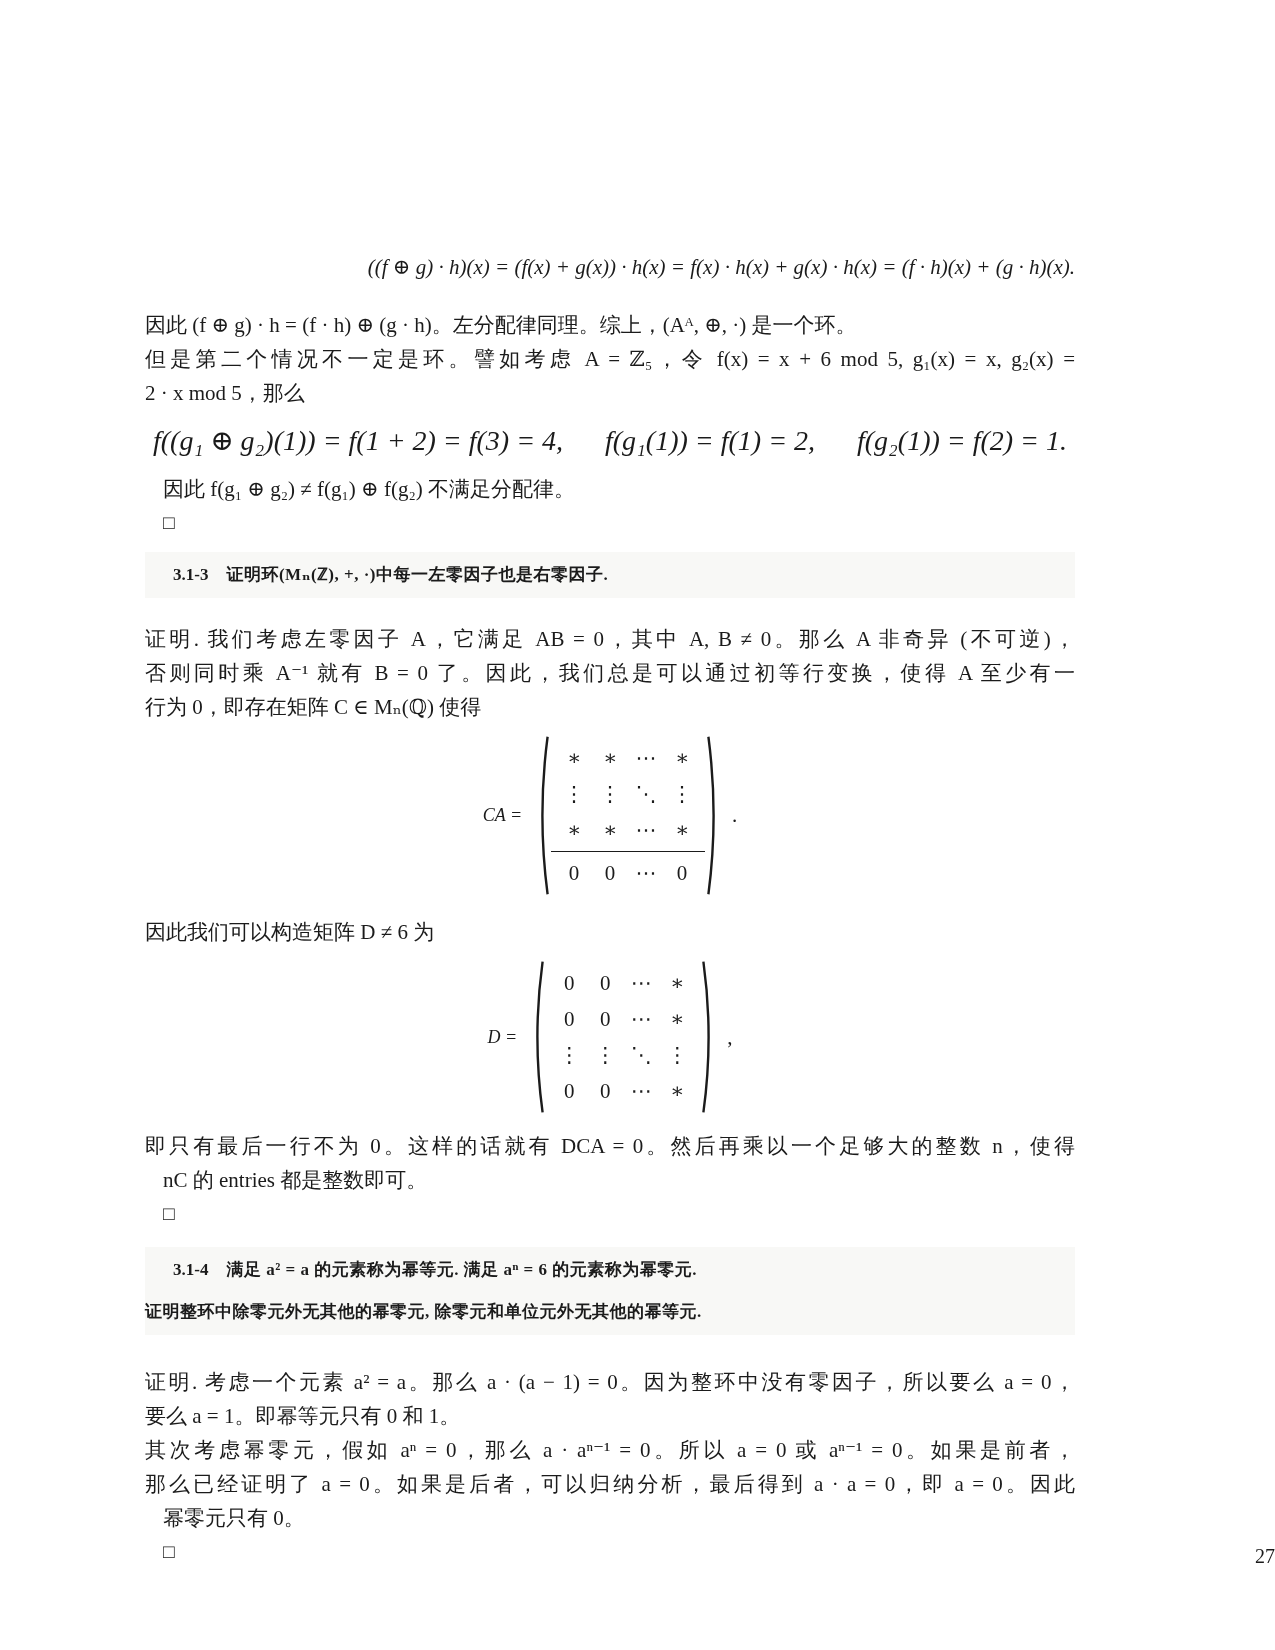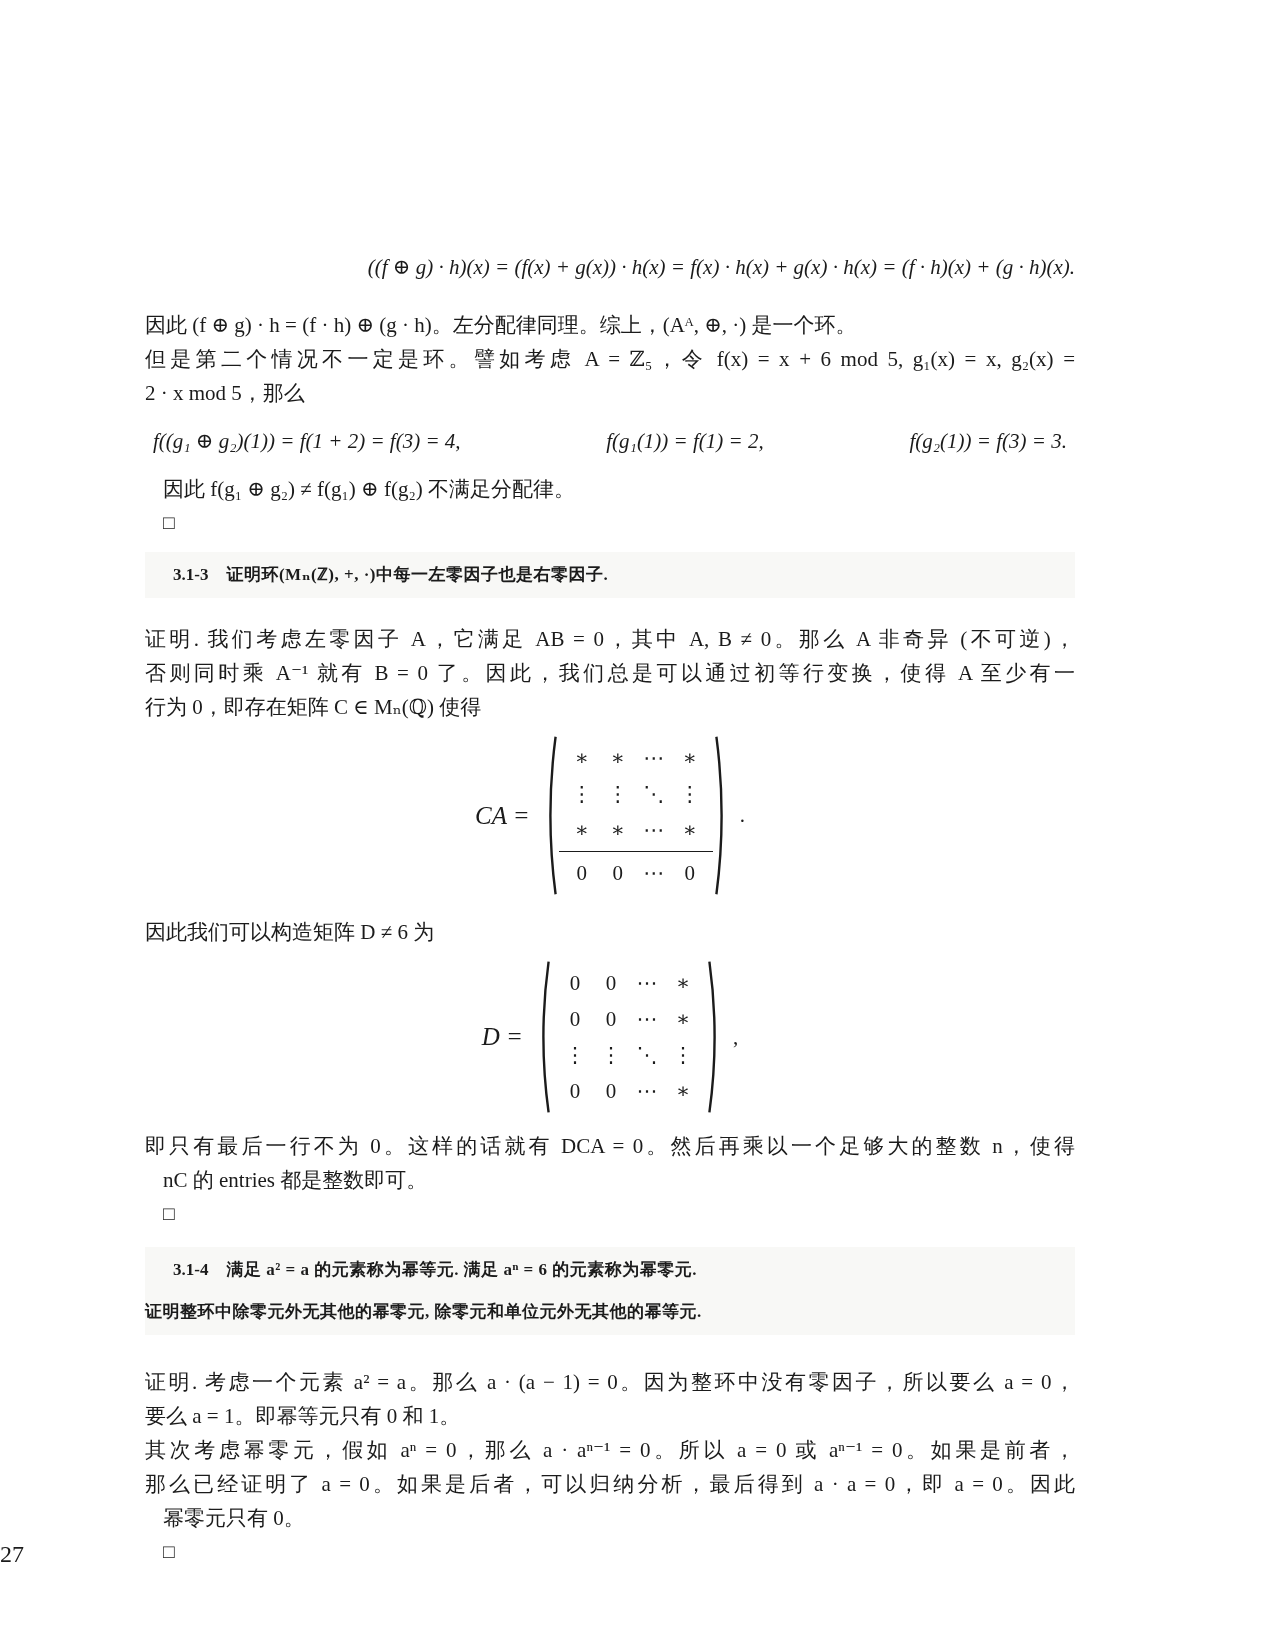--- a/index.html
+++ b/index.html
@@ -45,21 +45,21 @@
     line-height: 34px;
     font-style: italic;
     text-align: right;
     margin-top: 22px;
   }
   .eq-row {
     display: flex;
     justify-content: space-between;
     padding: 0 8px;
     font-style: italic;
-    font-size: 21px;
+    font-size: 28px;
     line-height: 34px;
     margin-top: 14px;
   }
   .para { margin-top: 24px; }
   .para-tight { margin-top: 14px; }
   .heading {
     background: #f8f8f6;
     font-weight: 700;
     font-size: 17px;
     line-height: 42px;
@@ -71,21 +71,21 @@
   .heading .noindent { display: block; white-space: nowrap; }
   .heading .num { font-weight: 700; margin-right: 18px; letter-spacing: 0; }
   .matrix-block {
     display: flex;
     justify-content: center;
     align-items: center;
     margin-top: 10px;
   }
   .mat-label {
     font-style: italic;
-    font-size: 25px;
+    font-size: 18px;
     margin-right: 12px;
   }
   .mat-wrap {
     display: flex;
     align-items: stretch;
   }
   .mat-paren { width: 16px; flex: none; }
   .mat-paren svg { display: block; width: 16px; height: 100%; }
   .mat-grid {
     display: grid;
@@ -108,42 +108,42 @@
   }
   .mat-trail {
     font-size: 21px;
     margin-left: 10px;
     align-self: center;
   }
   .page-number {
     position: absolute;
     left: 0; right: 0;
     bottom: 82px;
-    text-align: left;
-    font-size: 24px;
+    text-align: right;
+    font-size: 20px;
   }
 </style>
 </head>
 <body>
 
 <div class="page-body">
 
 
   <div class="display-eq">((f ⊕ g) · h)(x) = (f(x) + g(x)) · h(x) = f(x) · h(x) + g(x) · h(x) = (f · h)(x) + (g · h)(x).</div>
 
   <div class="para">
     <div class="text-line">因此 (f ⊕ g) · h = (f · h) ⊕ (g · h)。左分配律同理。综上，(Aᴬ, ⊕, ·) 是一个环。</div>
     <div class="text-line jfull">但是第二个情况不一定是环。譬如考虑 A = ℤ₅，令 f(x) = x + 6  mod 5, g₁(x) = x, g₂(x) =</div>
     <div class="text-line">2 · x  mod 5，那么</div>
   </div>
 
   <div class="eq-row">
     <span>f((g₁ ⊕ g₂)(1)) = f(1 + 2) = f(3) = 4,</span>
     <span>f(g₁(1)) = f(1) = 2,</span>
-    <span>f(g₂(1)) = f(3) = 3.</span>
+    <span>f(g₂(1)) = f(2) = 1.</span>
   </div>
 
   <div class="text-line with-qed para-tight">
     <span class="line-text">因此 f(g₁ ⊕ g₂) ≠ f(g₁) ⊕ f(g₂) 不满足分配律。</span>
     <span class="qed">□</span>
   </div>
 
   <div class="heading">
     <span class="indent">
       <span class="num">3.1-3</span><span>证明环(Mₙ(ℤ), +, ·)中每一左零因子也是右零因子.</span>

